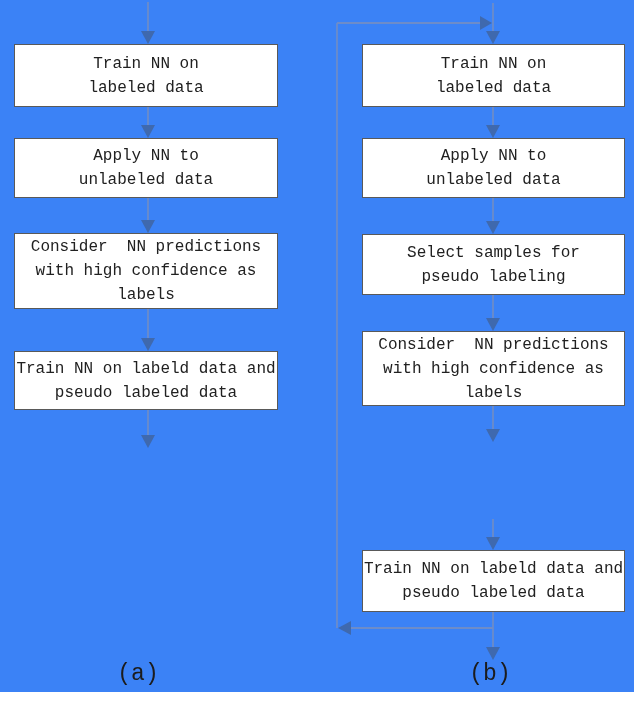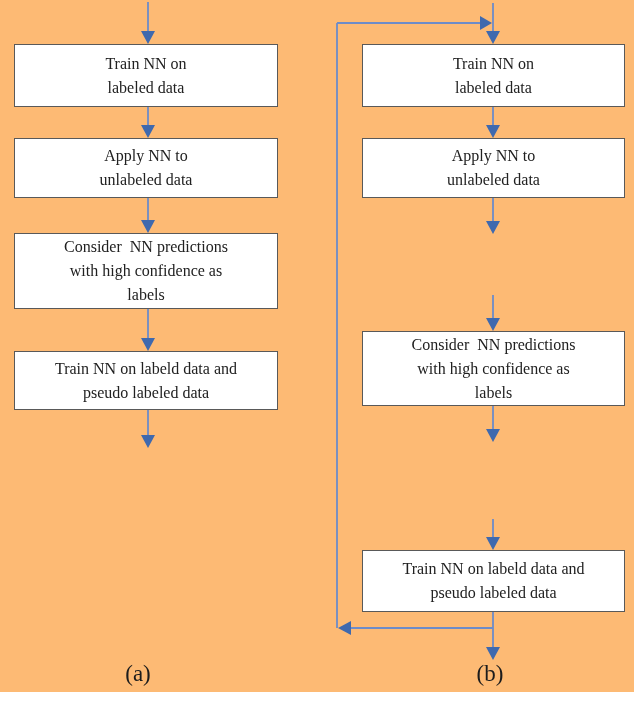--- a/index.html
+++ b/index.html
@@ -1,21 +1,21 @@
 <!DOCTYPE html>
 <html><head>
 <meta charset="utf-8">
 <style>
   html, body { margin: 0; padding: 0; background: #ffffff; }
   .canvas {
     position: relative;
     width: 634px;
     height: 692px;
-    background: #fdba74;
-    font-family: Liberation Serif, serif;
+    background: #3b82f6;
+    font-family: Liberation Mono, monospace;
     overflow: hidden;
   }
   .connector-layer {
     position: absolute;
     left: 0; top: 0;
     width: 634px; height: 708px;
   }
   .flow-box {
     position: absolute;
     box-sizing: border-box;
@@ -129,20 +129,22 @@
   <div class="flow-box col-a a3">Consider  NN predictions
 with high confidence as
 labels</div>
   <div class="flow-box col-a a4">Train NN on labeld data and
 pseudo labeled data</div>
 
   <div class="flow-box col-b b1">Train NN on
 labeled data</div>
   <div class="flow-box col-b b2">Apply NN to
 unlabeled data</div>
+  <div class="flow-box col-b b3">Select samples for
+pseudo labeling</div>
   <div class="flow-box col-b b4">Consider  NN predictions
 with high confidence as
 labels</div>
   <div class="flow-box col-b b6">Train NN on labeld data and
 pseudo labeled data</div>
 
   <div class="caption caption-a">(a)</div>
   <div class="caption caption-b">(b)</div>
 
 </div>

